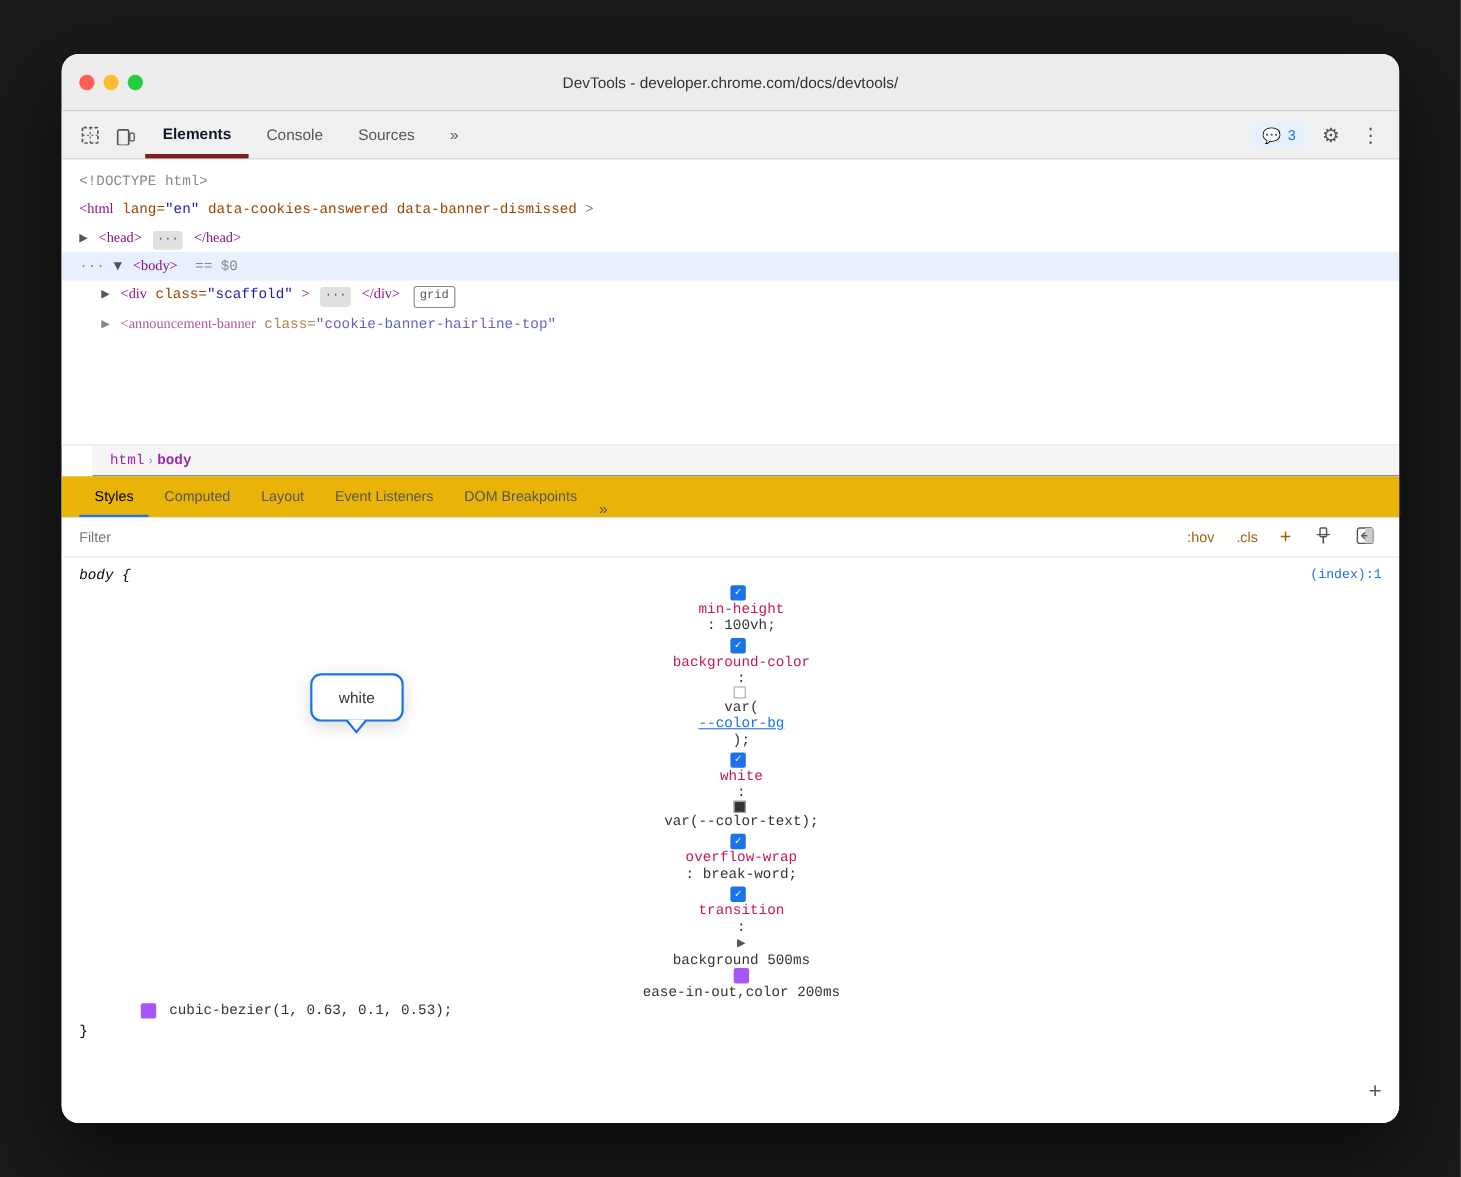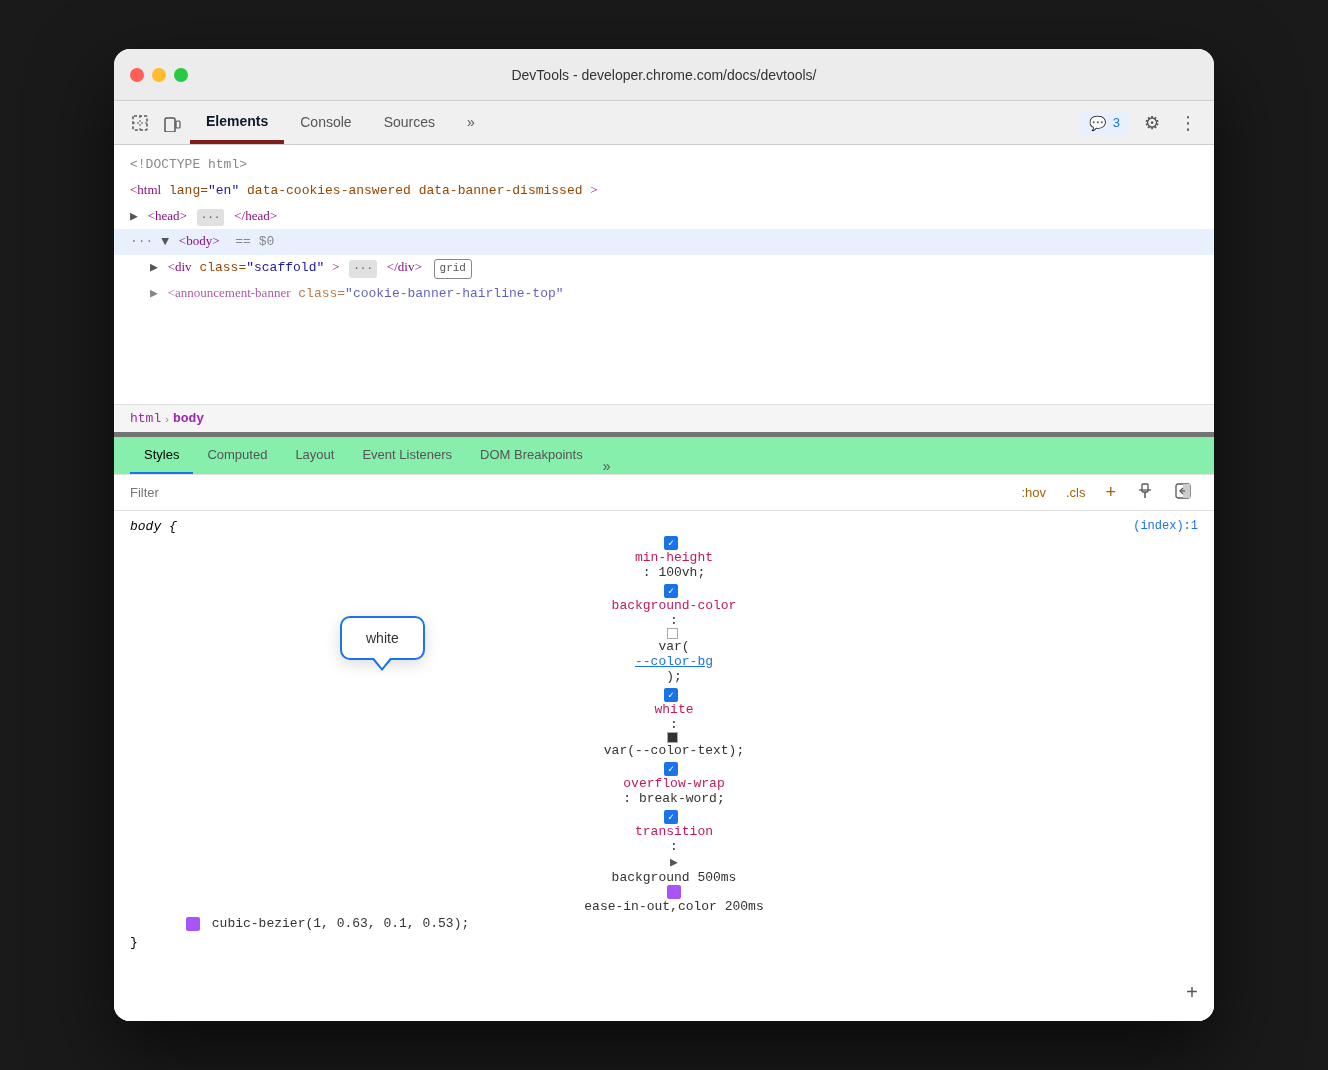--- a/index.html
+++ b/index.html
@@ -6,21 +6,21 @@
     body {
       background: #1a1a1a;
       display: flex;
       justify-content: center;
       align-items: center;
       min-height: 100vh;
       font-family: -apple-system, BlinkMacSystemFont, 'Segoe UI', sans-serif;
     }
 
     .window {
-      width: 1100px;
+      width: 1216px;
       background: #f5f5f5;
       border-radius: 16px;
       box-shadow: 0 30px 80px rgba(0,0,0,0.6);
       overflow: hidden;
     }
 
     
     .title-bar {
       background: #ececec;
       height: 52px;
@@ -175,42 +175,43 @@
       color: #555;
       margin: 0 4px;
     }
 
     
     .breadcrumb {
       display: flex;
       align-items: center;
       padding: 6px 16px;
       background: #f5f5f5;
-      border-bottom: 5px solid #737373;
+      border-bottom: 1px solid #737373;
       gap: 2px;
+      margin-left: 28px;
     }
     .breadcrumb-item {
       font-size: 13px;
       color: #9c27b0;
       font-family: 'Courier New', monospace;
       cursor: pointer;
     }
     .breadcrumb-item.active {
       font-weight: bold;
       color: #9c27b0;
     }
     .breadcrumb-sep { color: #888; font-size: 11px; margin: 0 2px; }
 
     
     .styles-toolbar {
       display: flex;
       align-items: flex-end;
       padding: 0 16px;
       height: 38px;
-      background: #86efac;
+      background: #eab308;
       border-bottom: 1px solid #e0e0e0;
     }
     .styles-tab {
       padding: 0 14px;
       height: 100%;
       display: flex;
       align-items: center;
       font-size: 13px;
       color: #555;
       cursor: pointer;

